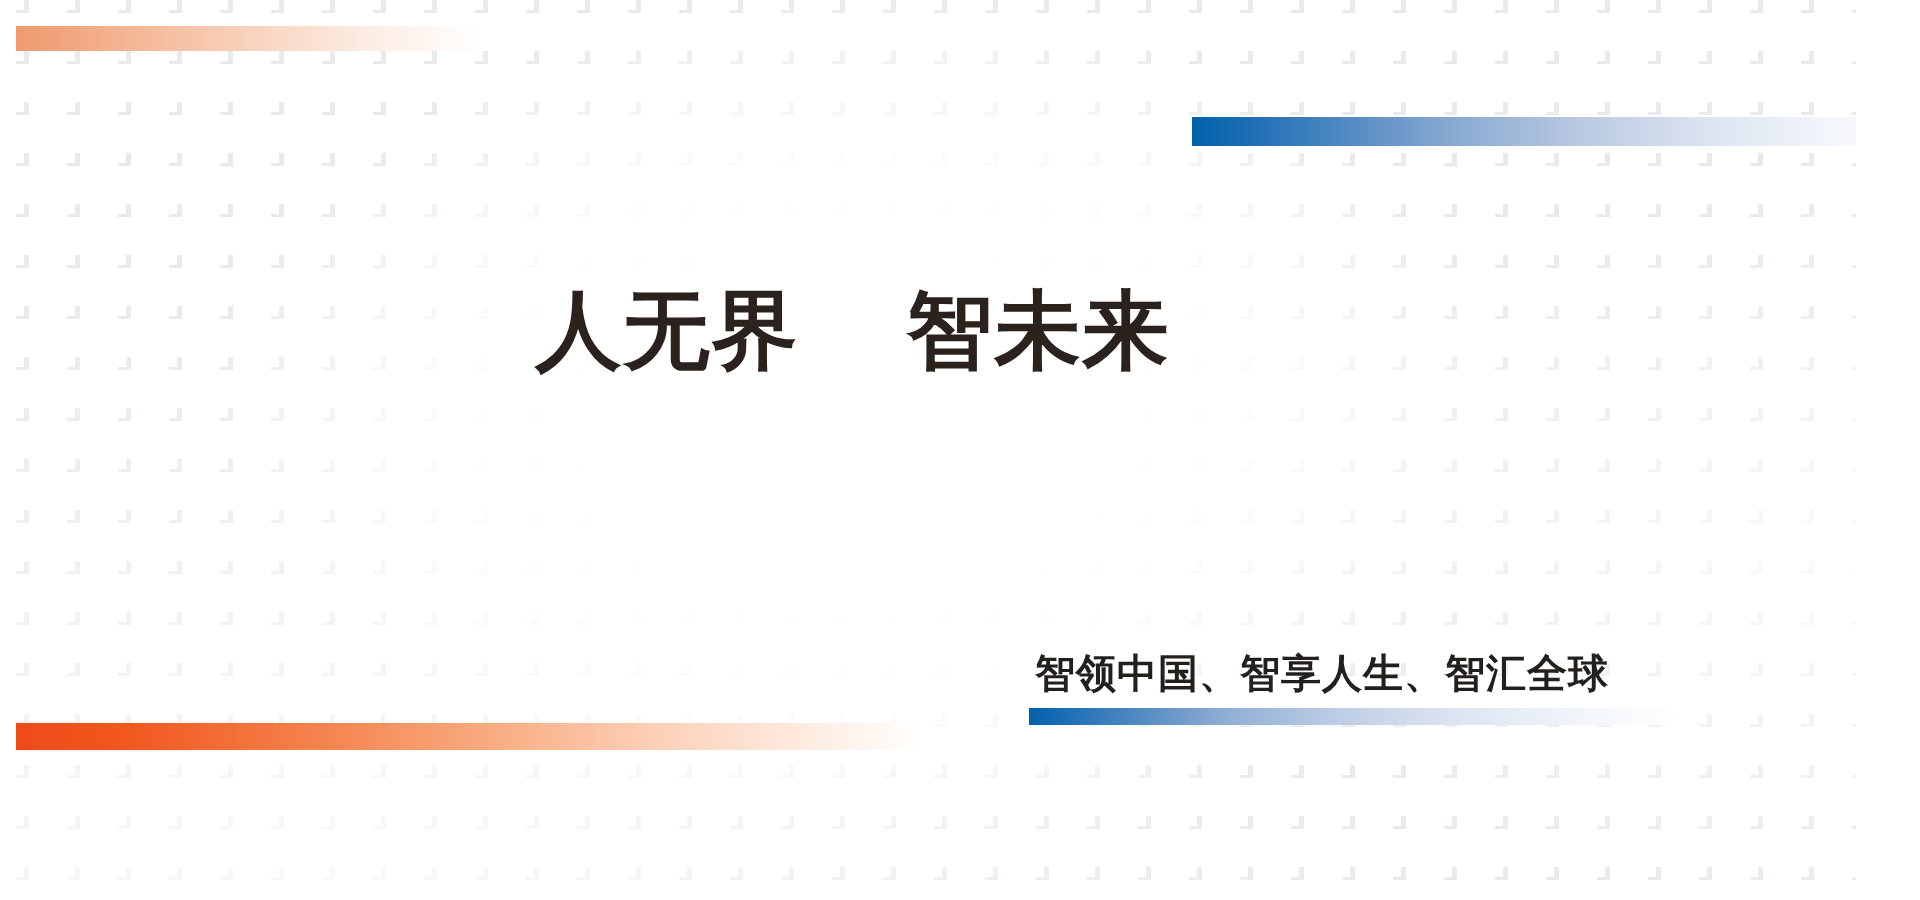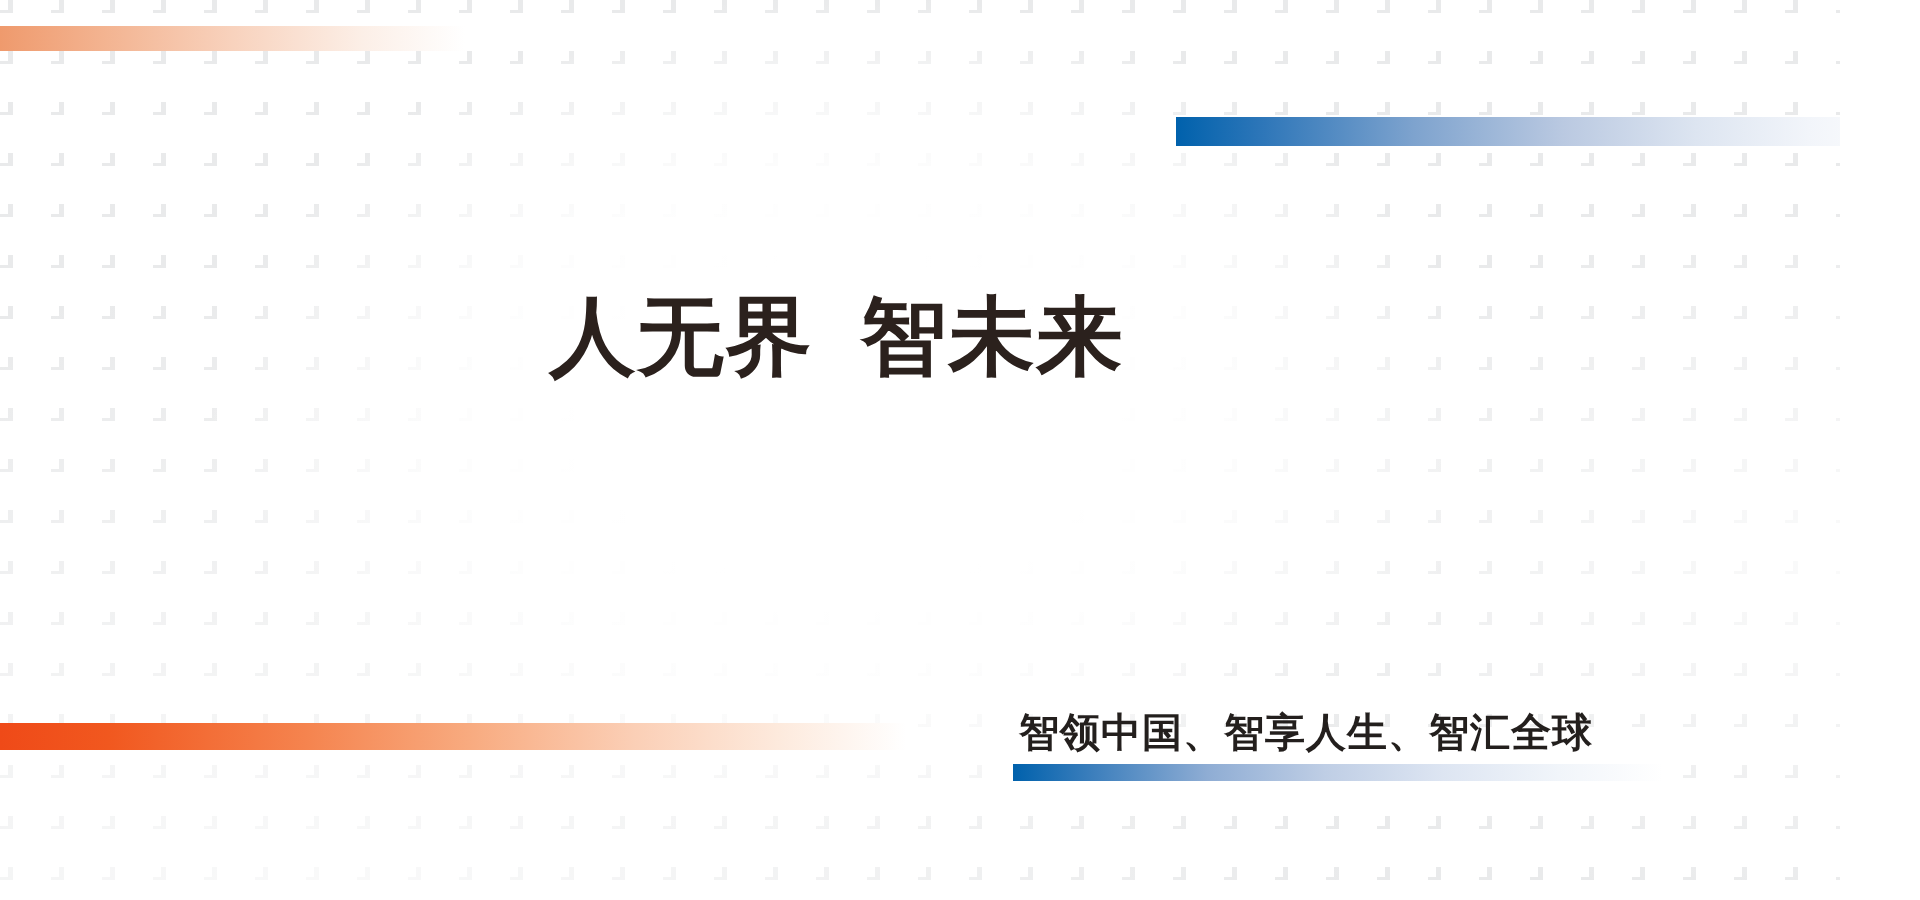--- a/index.html
+++ b/index.html
@@ -8,21 +8,22 @@
     padding: 0;
     background: #ffffff;
   }
 
   .slide {
     position: relative;
     width: 1840px;
     height: 900px;
     overflow: hidden;
     background: #ffffff;
-    font-family: Liberation Serif, serif;
+    font-family: Liberation Mono, monospace;
+    margin-left: 16px;
   }
 
   
   .dot-grid {
     position: absolute;
     inset: 0;
     background-image:
       linear-gradient(to right, #e9eaeb 13px, transparent 13px),
       linear-gradient(to bottom, #e9eaeb 13px, transparent 13px);
     background-size: 51px 51px, 51px 51px;
@@ -105,21 +106,21 @@
     color: #2b211d;
     line-height: 1.05;
     white-space: pre;
     transform: translateX(-123px);
   }
 
   
   .subtitle-block {
     position: absolute;
     left: 1013px;
-    top: 708px;
+    top: 652px;
     width: 660px;
   }
 
   .subtitle-text {
     font-size: 40px;
     font-weight: 700;
     letter-spacing: 1px;
     color: #231f1d;
     line-height: 1.25;
     white-space: pre;

